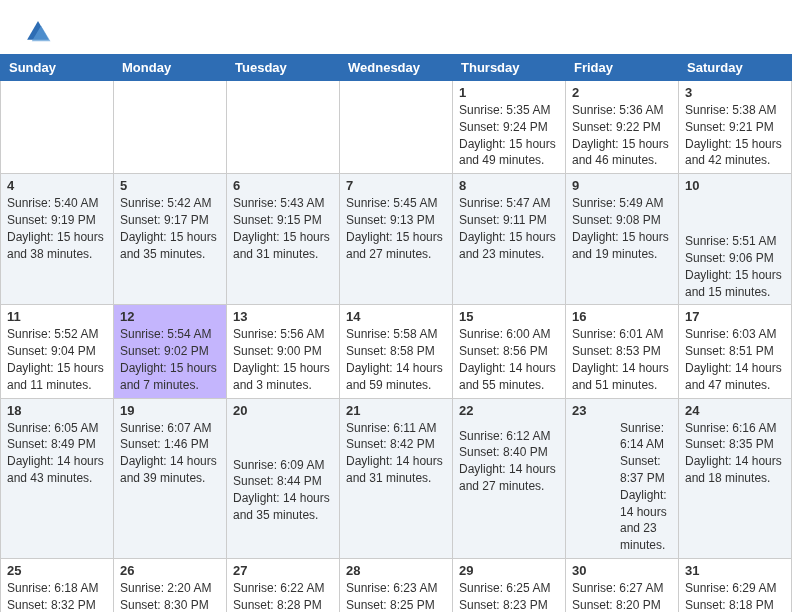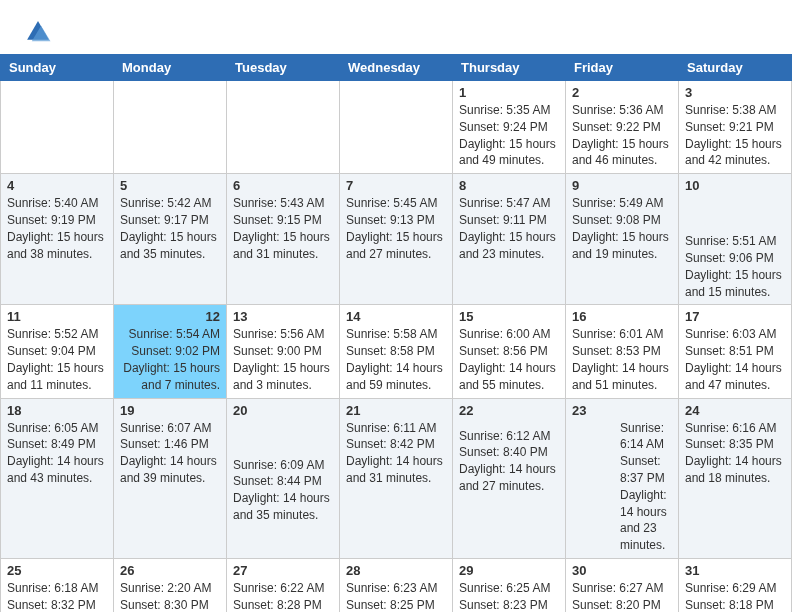--- a/index.html
+++ b/index.html
@@ -213,21 +213,21 @@
         </td>
       </tr>
       <tr>
         <td style="background: rgb(255, 255, 255);">
           <span class="day-num">11</span>
           <div class="day-info" style="white-space: pre-line;">Sunrise: 5:52 AM
 Sunset: 9:04 PM
 Daylight: 15 hours
 and 11 minutes.</div>
         </td>
-        <td style="background: #7dd3fc; text-align: right;">
+        <td style="background: #c4b5fd;">
           <span class="day-num">12</span>
           <div class="day-info" style="white-space: pre-line;">Sunrise: 5:54 AM
 Sunset: 9:02 PM
 Daylight: 15 hours
 and 7 minutes.</div>
         </td>
         <td style="background: rgb(255, 255, 255);">
           <span class="day-num">13</span>
           <div class="day-info" style="white-space: pre-line;">Sunrise: 5:56 AM
 Sunset: 9:00 PM

